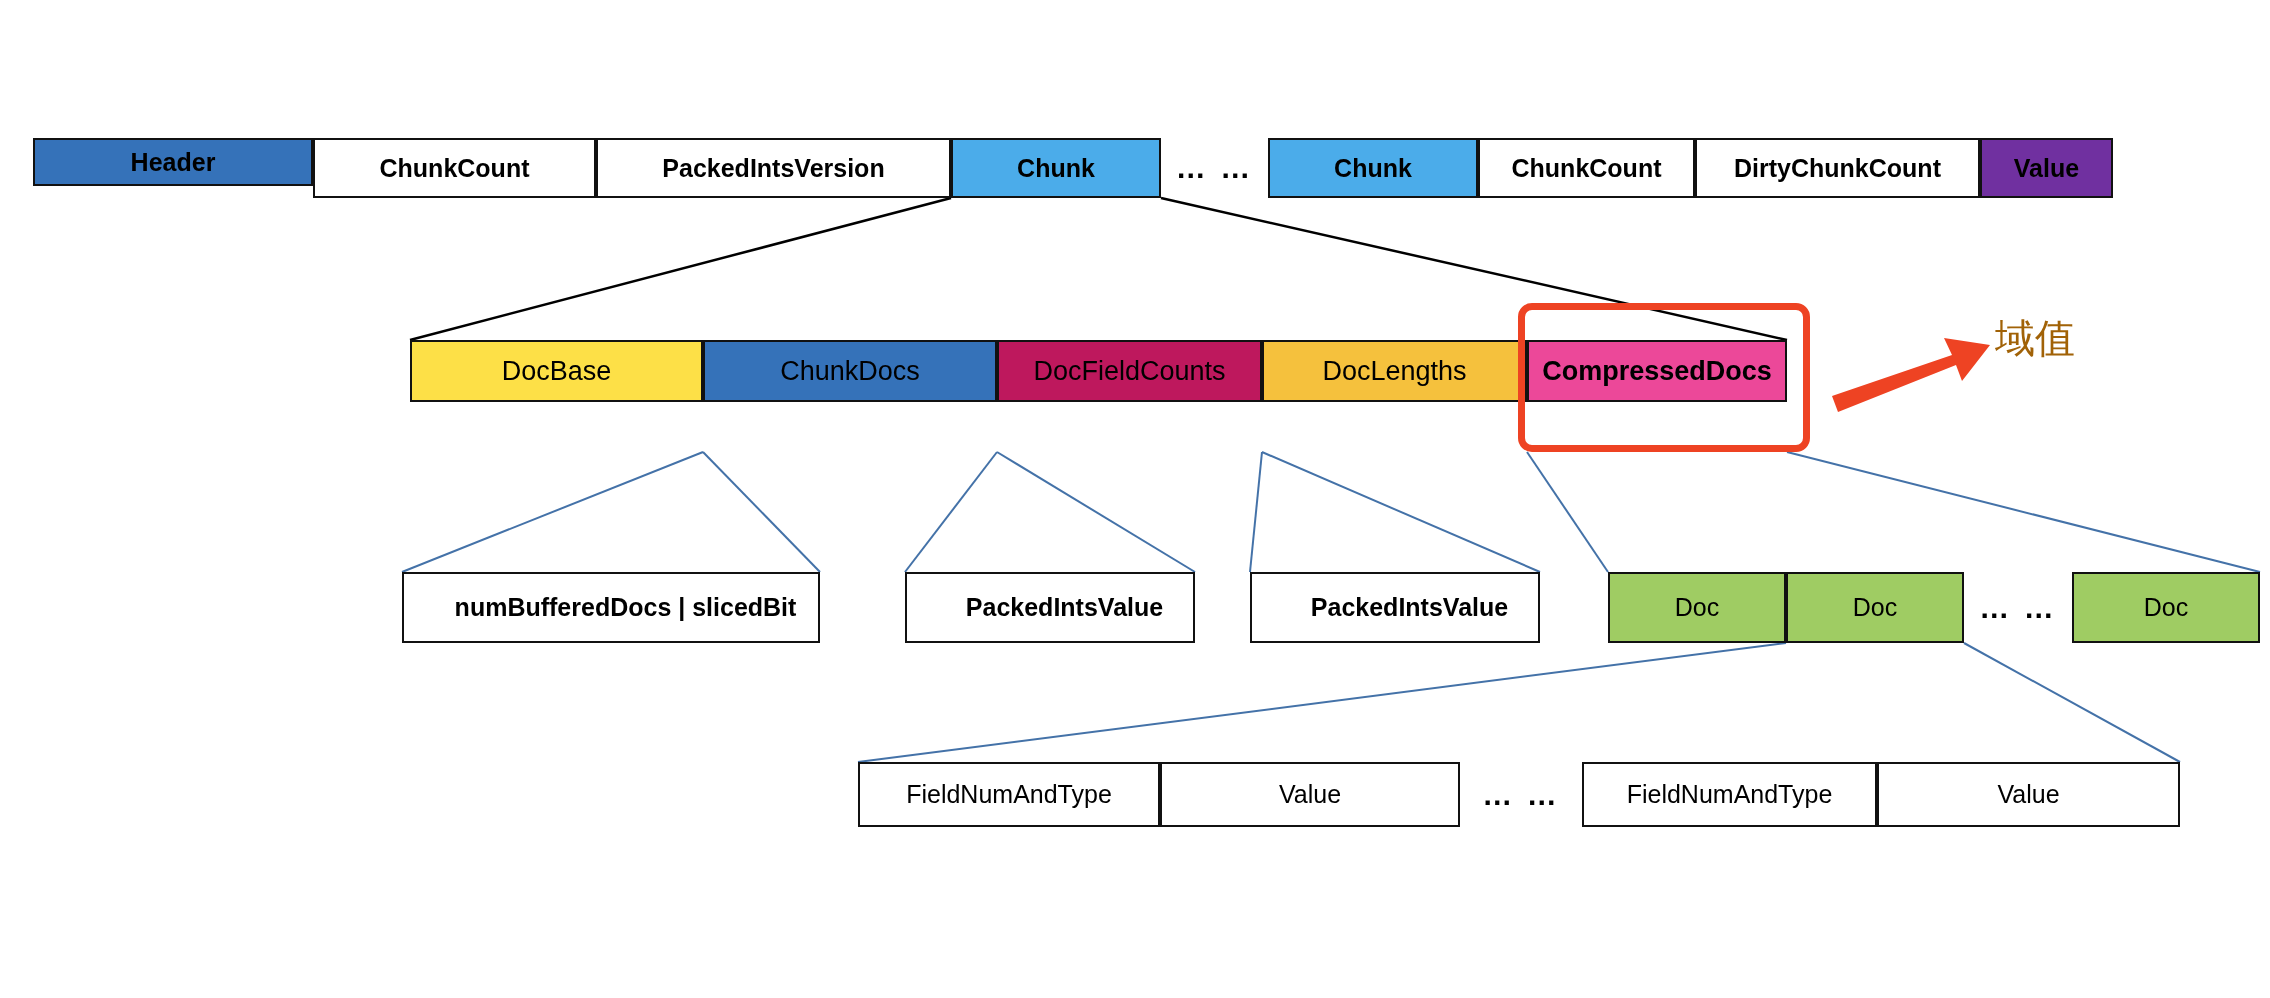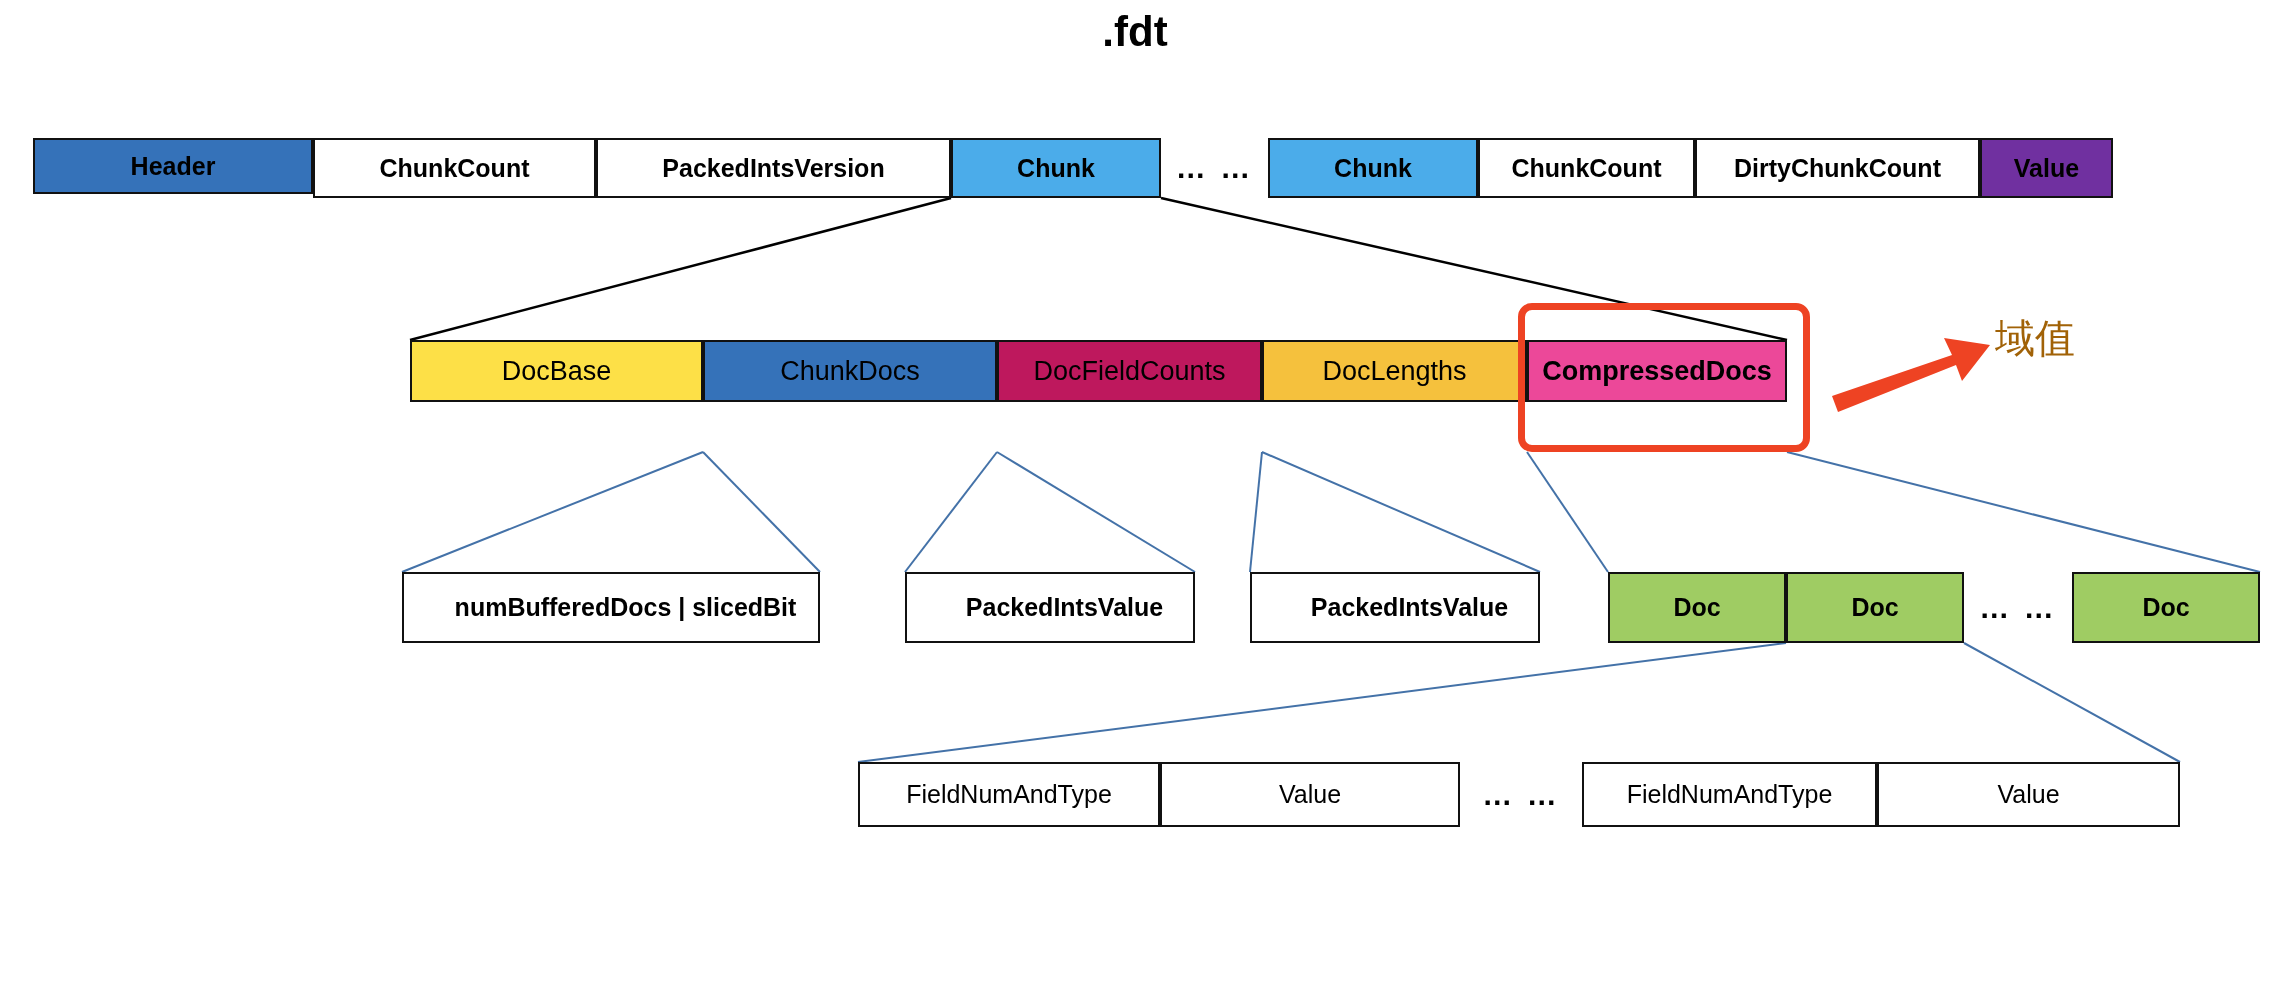--- a/index.html
+++ b/index.html
@@ -47,21 +47,21 @@
     align-items: center;
     justify-content: center;
     color: #000000;
     line-height: 1;
     text-align: center;
     white-space: nowrap;
   }
   .row1 .box { font-size: 25px; font-weight: bold; }
   .row2 .box { font-size: 27px; font-weight: normal; }
   .row2 .box.bold { font-weight: bold; }
-  .row3 .box { font-size: 25px; font-weight: bold; }
+  .row3 .box { font-size: 25px; font-weight: normal; }
   .row3 .box.leaf { font-weight: bold; padding-left: 29px; }
   .row4 .box { font-size: 25px; font-weight: normal; }
   .docbox { font-weight: bold; font-size: 27px; }
   .dots {
     position: absolute;
     color: #000000;
     font-size: 30px;
     font-weight: bold;
     letter-spacing: 3px;
     line-height: 1;
@@ -84,21 +84,20 @@
     line-height: 1;
     white-space: nowrap;
     font-family: "DejaVu Sans", sans-serif;
   }
 </style>
 </head>
 <body>
 
 <div id="stage">
 
-  <div class="title">.fdt</div>
 
   <svg id="connectors" viewBox="0 0 2270 998" preserveAspectRatio="none">
 
     <g stroke="#000000" stroke-width="2.5" fill="none">
       <line x1="951" y1="198" x2="410" y2="340"></line>
       <line x1="1161" y1="198" x2="1787" y2="340"></line>
     </g>
 
     <g stroke="#4472A8" stroke-width="2" fill="none">
       <line x1="703" y1="452" x2="402" y2="572"></line>
@@ -115,21 +114,21 @@
       <line x1="1786" y1="643" x2="858" y2="762"></line>
       <line x1="1964" y1="643" x2="2180" y2="762"></line>
     </g>
 
     <g>
       <path d="M 1832 396 L 1952 355 L 1944 338 L 1990 345 L 1962 381 L 1956 365 L 1838 412 Z" fill="#EE4323"></path>
     </g>
   </svg>
 
   <div class="row1">
-    <div class="box" style="left:33px;  top:138px; width:280px; height:56px; background:#3572B9;">Header</div>
+    <div class="box" style="left:33px;  top:138px; width:280px; height:48px; background:#3572B9;">Header</div>
     <div class="box" style="left:313px; top:138px; width:283px; height:60px; background:#FFFFFF;">ChunkCount</div>
     <div class="box" style="left:596px; top:138px; width:355px; height:60px; background:#FFFFFF;">PackedIntsVersion</div>
     <div class="box" style="left:951px; top:138px; width:210px; height:60px; background:#4BACEA;">Chunk</div>
     <div class="dots" style="left:1161px; top:138px; width:107px; height:60px;">… …</div>
     <div class="box" style="left:1268px; top:138px; width:210px; height:60px; background:#4BACEA;">Chunk</div>
     <div class="box" style="left:1478px; top:138px; width:217px; height:60px; background:#FFFFFF;">ChunkCount</div>
     <div class="box" style="left:1695px; top:138px; width:285px; height:60px; background:#FFFFFF;">DirtyChunkCount</div>
     <div class="box" style="left:1980px; top:138px; width:133px; height:60px; background:#7030A0;">Value</div>
   </div>
 

